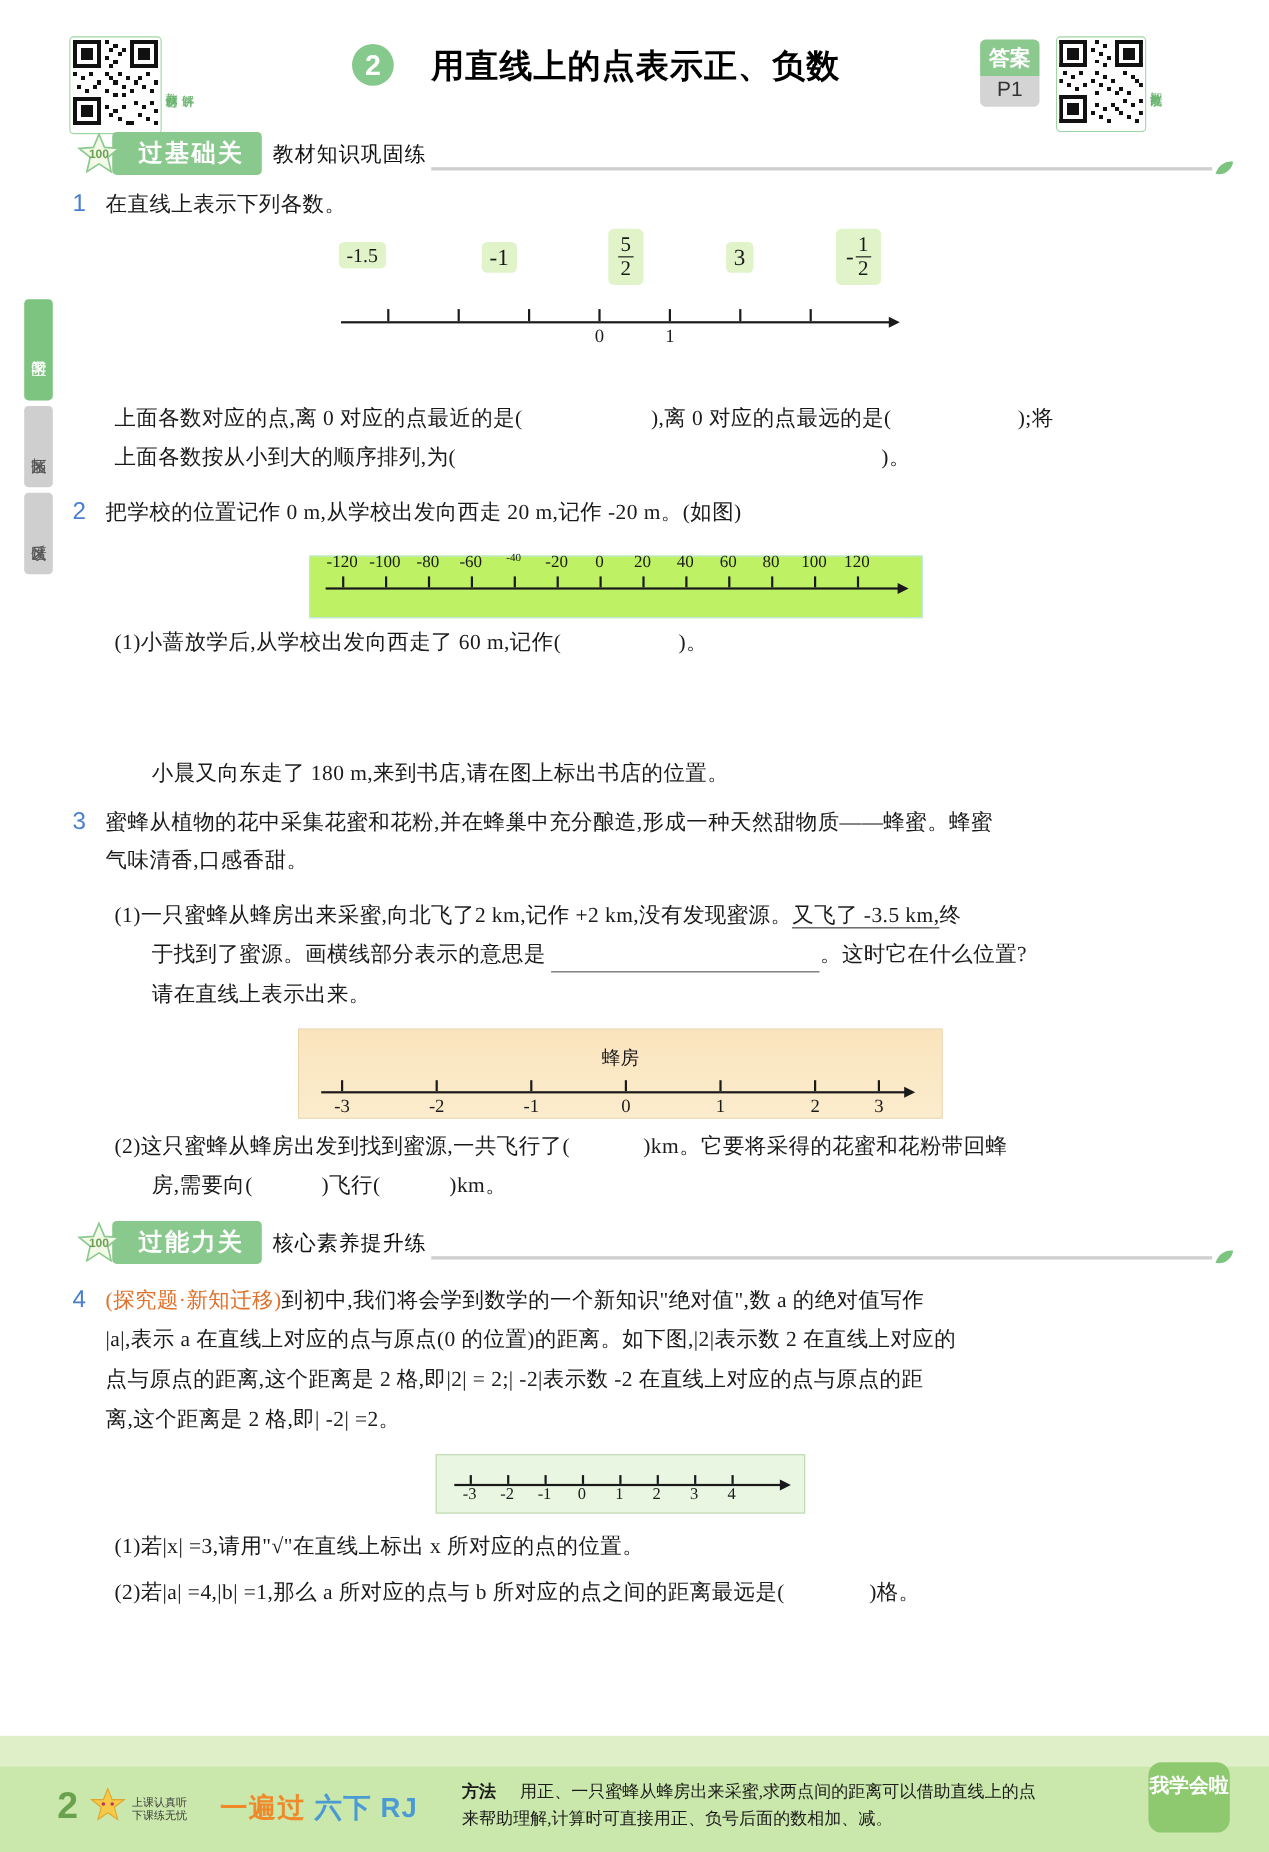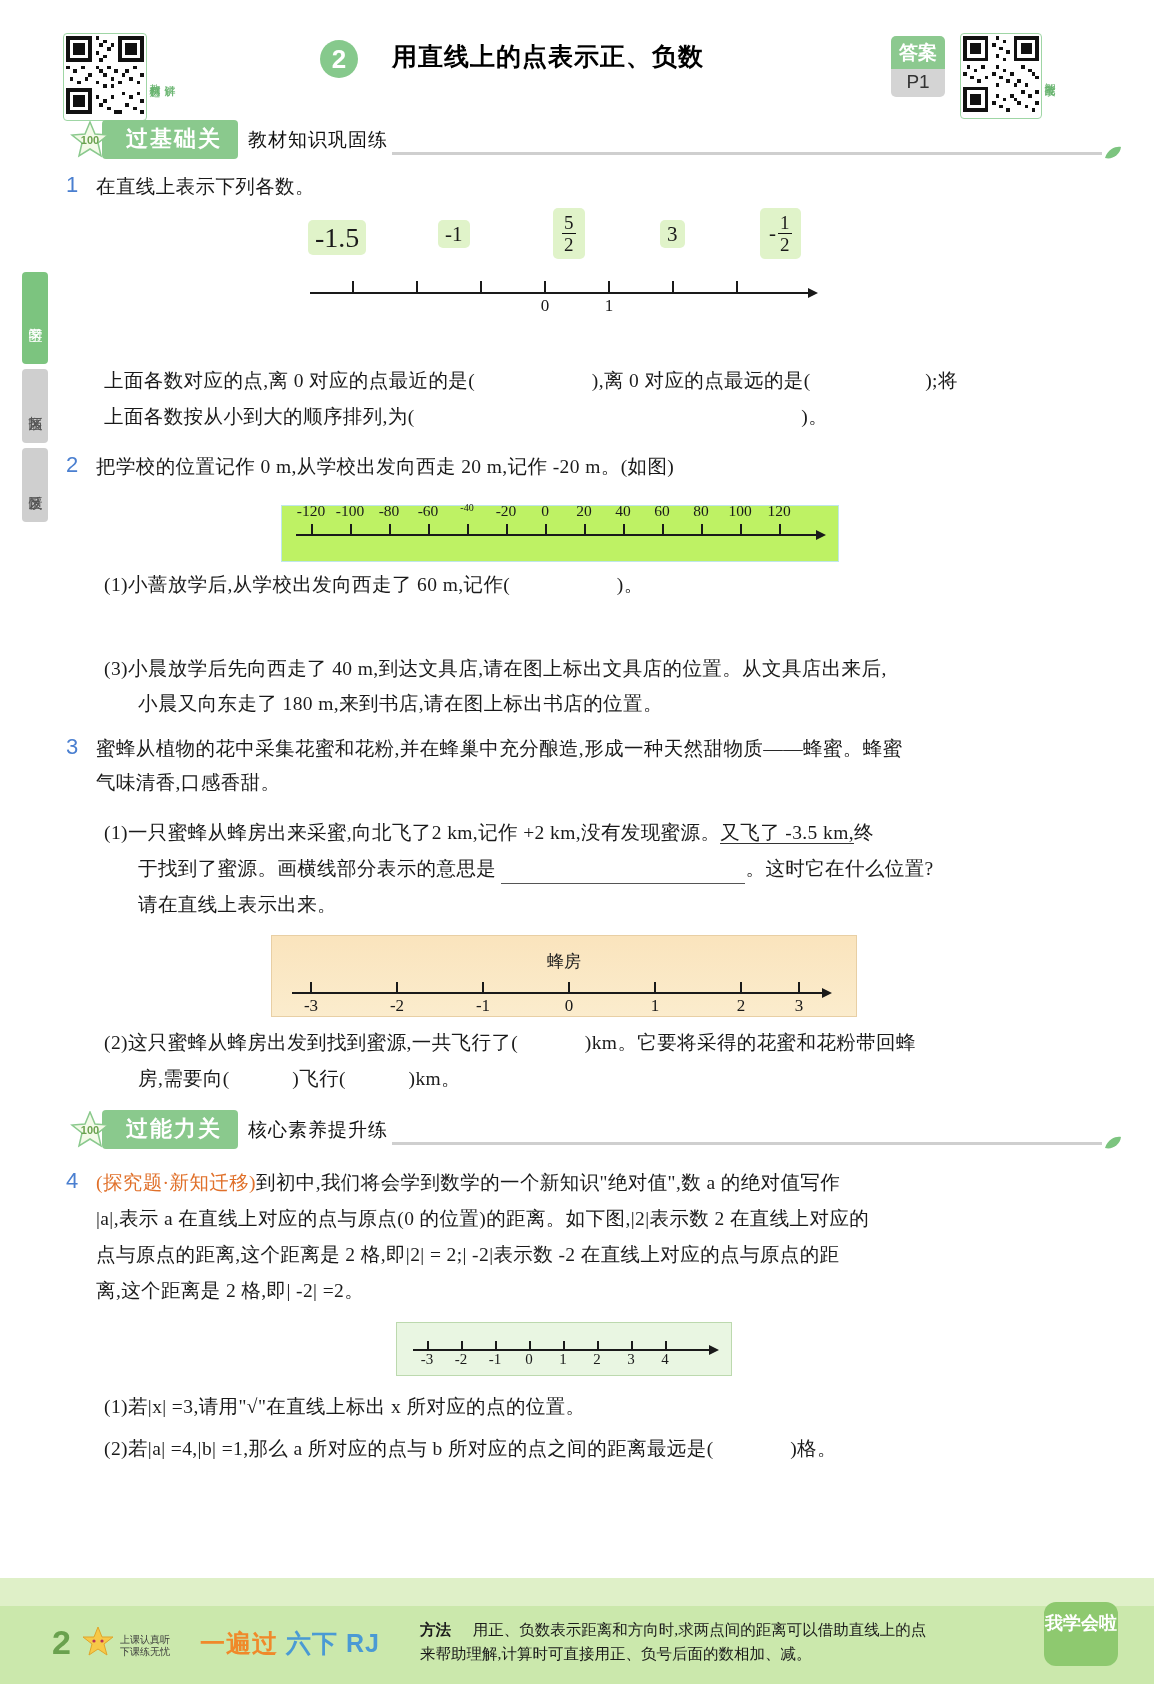--- a/index.html
+++ b/index.html
@@ -22,21 +22,21 @@
   .qr{border:1px solid #9fd6a5;border-radius:4px;padding:2px;background:#fff;}
   .qr-cap{writing-mode:vertical-rl;font-size:11px;line-height:12px;color:#67b36e;
      font-family:"Liberation Sans","DejaVu Sans",sans-serif;margin-left:2px;letter-spacing:1px;}
   .qr-cap2{writing-mode:vertical-rl;font-size:11px;line-height:12px;color:#67b36e;
      font-family:"Liberation Sans","DejaVu Sans",sans-serif;margin-left:3px;letter-spacing:1px;}
 
   
   .h-num{position:absolute;left:320px;top:40px;width:38px;height:38px;border-radius:50%;
     background:#86c98c;color:#fff;font-size:26px;font-weight:bold;text-align:center;
     line-height:38px;font-family:"Liberation Sans","DejaVu Sans",sans-serif;}
-  .h-title{position:absolute;left:392px;top:40px;font-size:25px;font-weight:bold;
+  .h-title{position:absolute;left:392px;top:40px;font-size:30px;font-weight:bold;
     letter-spacing:1px;font-family:"Liberation Sans","DejaVu Sans",sans-serif;color:#000;}
 
   .ans-badge{position:absolute;left:891px;top:36px;width:54px;text-align:center;}
   .ans-badge .t{background:#8cc98f;color:#fff;font-size:19px;font-weight:bold;padding:4px 0 3px;
      border-radius:5px 5px 0 0;font-family:"Liberation Sans","DejaVu Sans",sans-serif;}
   .ans-badge .b{background:#d4d4d4;color:#333;font-size:19px;padding:2px 0 4px;
      border-radius:0 0 5px 5px;font-family:"Liberation Sans","DejaVu Sans",sans-serif;}
 
   
   .banner{position:absolute;display:flex;align-items:center;}
@@ -262,21 +262,21 @@
   <div class="rule-leaf" style="left:1104px;top:146px;">
     <svg width="18" height="14" viewBox="0 0 18 14">
         <path d="M1 12 C4 2 13 0 17 1 C16 9 8 14 1 12 Z" fill="#7cc47f"></path>
       </svg>
   </div>
 
   <div class="qn" style="left:66px;top:172px;">1</div>
   <div class="qt" style="left:96px;top:172px;">在直线上表示下列各数。</div>
 
   <div style="position:absolute;left:308px;top:222px;">
-    <span class="hl" style="font-size:28px;">-1.5</span>
+    <span class="hl" style="font-size:18px;">-1.5</span>
   </div>
   <div style="position:absolute;left:438px;top:222px;">
     <span class="hl" style="font-size:21px;">-1</span>
   </div>
   <div style="position:absolute;left:553px;top:208px;">
     <span class="hl" style="display:inline-block;padding:5px 9px;">
       <span class="frac">
         <span class="n">5</span>
         <span class="d">2</span>
       </span>
@@ -358,23 +358,20 @@
       <div class="lbl" style="left:424px;top:-32px;width:40px;font-size:15.5px;">100</div>
       <div class="lbl" style="left:463px;top:-32px;width:40px;font-size:15.5px;">120</div>
     </div>
   </div>
 
   <div class="qt" style="left:104px;top:570px;">
     <span>(1)</span><span>小蔷放学后,从学校出发向西走了 60 m,记作(</span>
     <span style="display:inline-block;width:96px;"></span>
     <span>)。</span>
   </div>
-  <div class="qt" style="left:104px;top:654px;">
-    <span>(3)</span><span>小晨放学后先向西走了 40 m,到达文具店,请在图上标出文具店的位置。从文具店出来后,</span>
-  </div>
   <div class="qt" style="left:138px;top:689px;">小晨又向东走了 180 m,来到书店,请在图上标出书店的位置。</div>
 
   <div class="qn" style="left:66px;top:734px;">3</div>
   <div class="qt" style="left:96px;top:734px;">蜜蜂从植物的花中采集花蜜和花粉,并在蜂巢中充分酿造,形成一种天然甜物质——蜂蜜。蜂蜜</div>
   <div class="qt" style="left:96px;top:768px;">气味清香,口感香甜。</div>
 
   <div class="qt" style="left:104px;top:818px;">
     <span>(1)一只蜜蜂从蜂房出来采蜜,向北飞了2 km,记作 +2 km,没有发现蜜源。</span><span class="under-red">又飞了 -3.5 km,</span><span>终</span>
   </div>
   <div class="qt" style="left:138px;top:854px;">
@@ -488,19 +485,19 @@
       <div>上课认真听</div>
       <div>下课练无忧</div>
     </div>
     <div class="foot-brand">
       <span class="o">一遍过</span>
       <span>六下 RJ</span>
     </div>
     <div class="method">
       <b>方法</b>
       <span style="display:inline-block;width:14px;"></span>
-      <span>用正、负数表示距离和方向时,求两点间的距离可以借助直线上的点</span><br>
+      <span>用正、一只蜜蜂从蜂房出来采蜜,求两点间的距离可以借助直线上的点</span><br>
       <span>来帮助理解,计算时可直接用正、负号后面的数相加、减。</span>
     </div>
     <div class="wx">我学会啦</div>
   </div>
 
 </div>
 
 </body></html>

